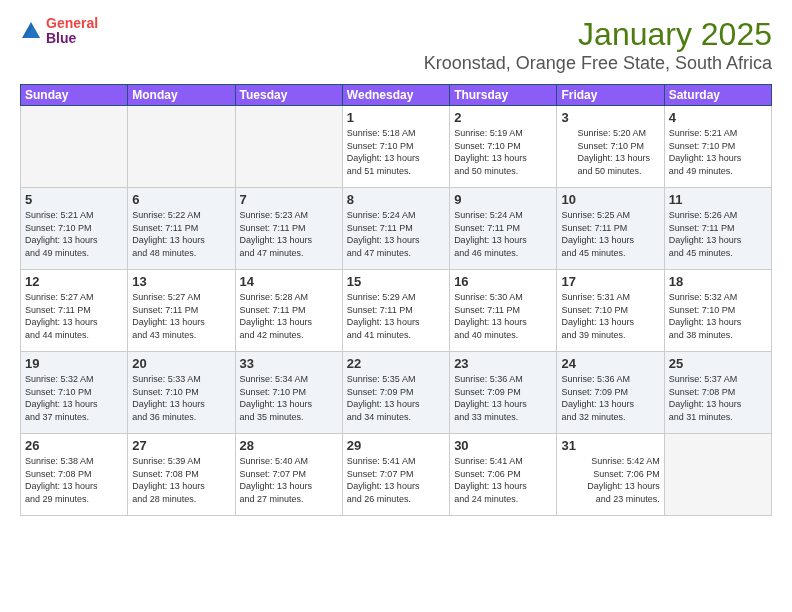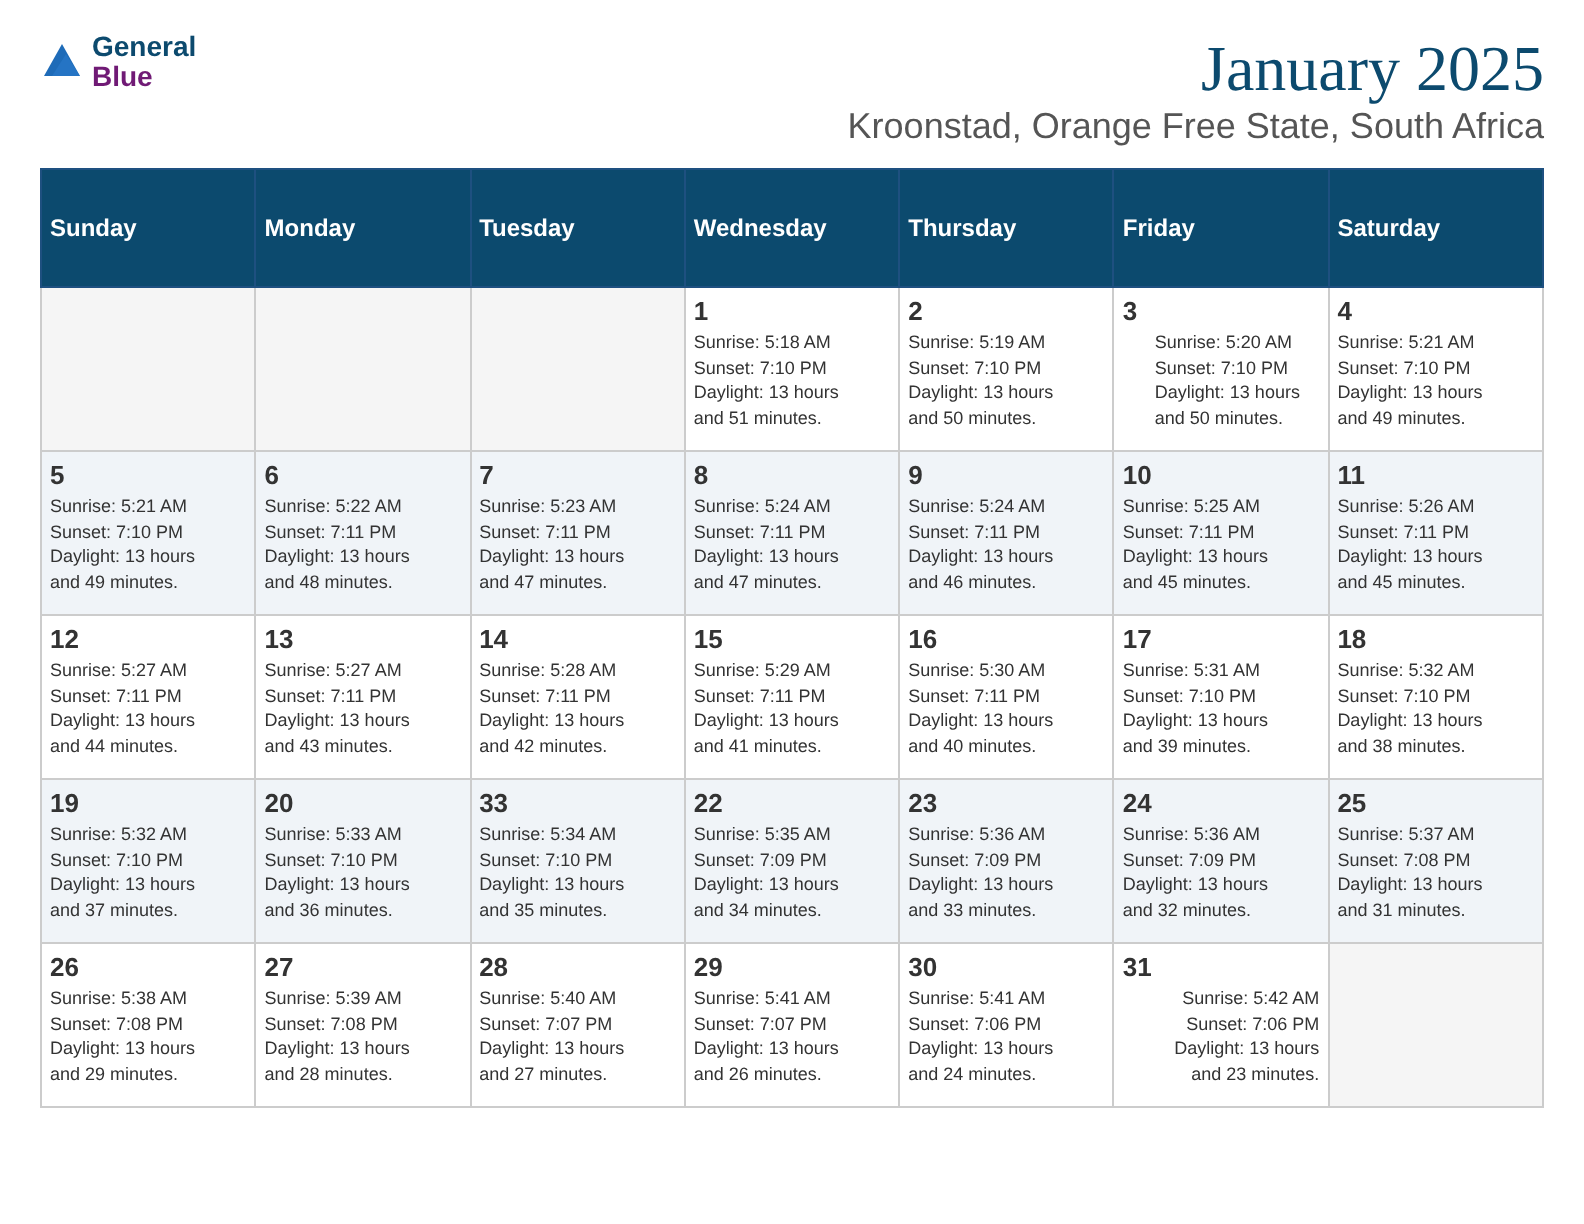--- a/index.html
+++ b/index.html
@@ -28,55 +28,54 @@
       gap: 4px;
     }
     .logo-text {
       display: flex;
       flex-direction: column;
       line-height: 1.1;
     }
     .logo-general {
       font-size: 14px;
       font-weight: bold;
-      color: #0c4a6e;
+      color: #ef4444;
     }
     .logo-blue {
       font-size: 14px;
       font-weight: bold;
       color: #701a75;
     }
     .logo-icon {
       width: 22px;
       height: 22px;
     }
     .title-block {
       text-align: right;
     }
     .cal-title {
       font-size: 32px;
-      color: #0c4a6e;
+      color: #4d7c0f;
       font-weight: normal;
-      font-family: Liberation Serif, serif;
     }
     .cal-subtitle {
       font-size: 18px;
       color: #555;
     }
     table {
       width: 100%;
       border-collapse: collapse;
       table-layout: fixed;
     }
     th {
-      background-color: #0c4a6e;
+      background-color: #8b5cf6;
       color: #fff;
       font-size: 12px;
       font-weight: bold;
-      padding: 22px 4px;
+      padding: 3px 4px;
       text-align: left;
       border: 1px solid #1e5080;
     }
     td {
       border: 1px solid #ccc;
       vertical-align: top;
       padding: 4px 4px;
       font-size: 9.5px;
       color: #333;
       height: 82px;

